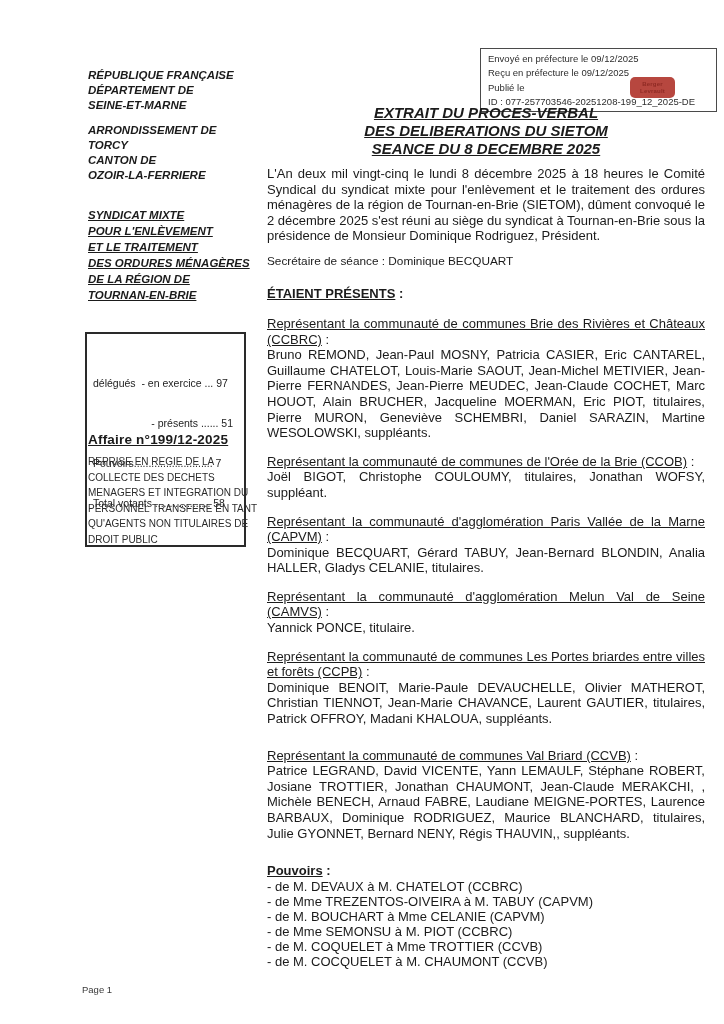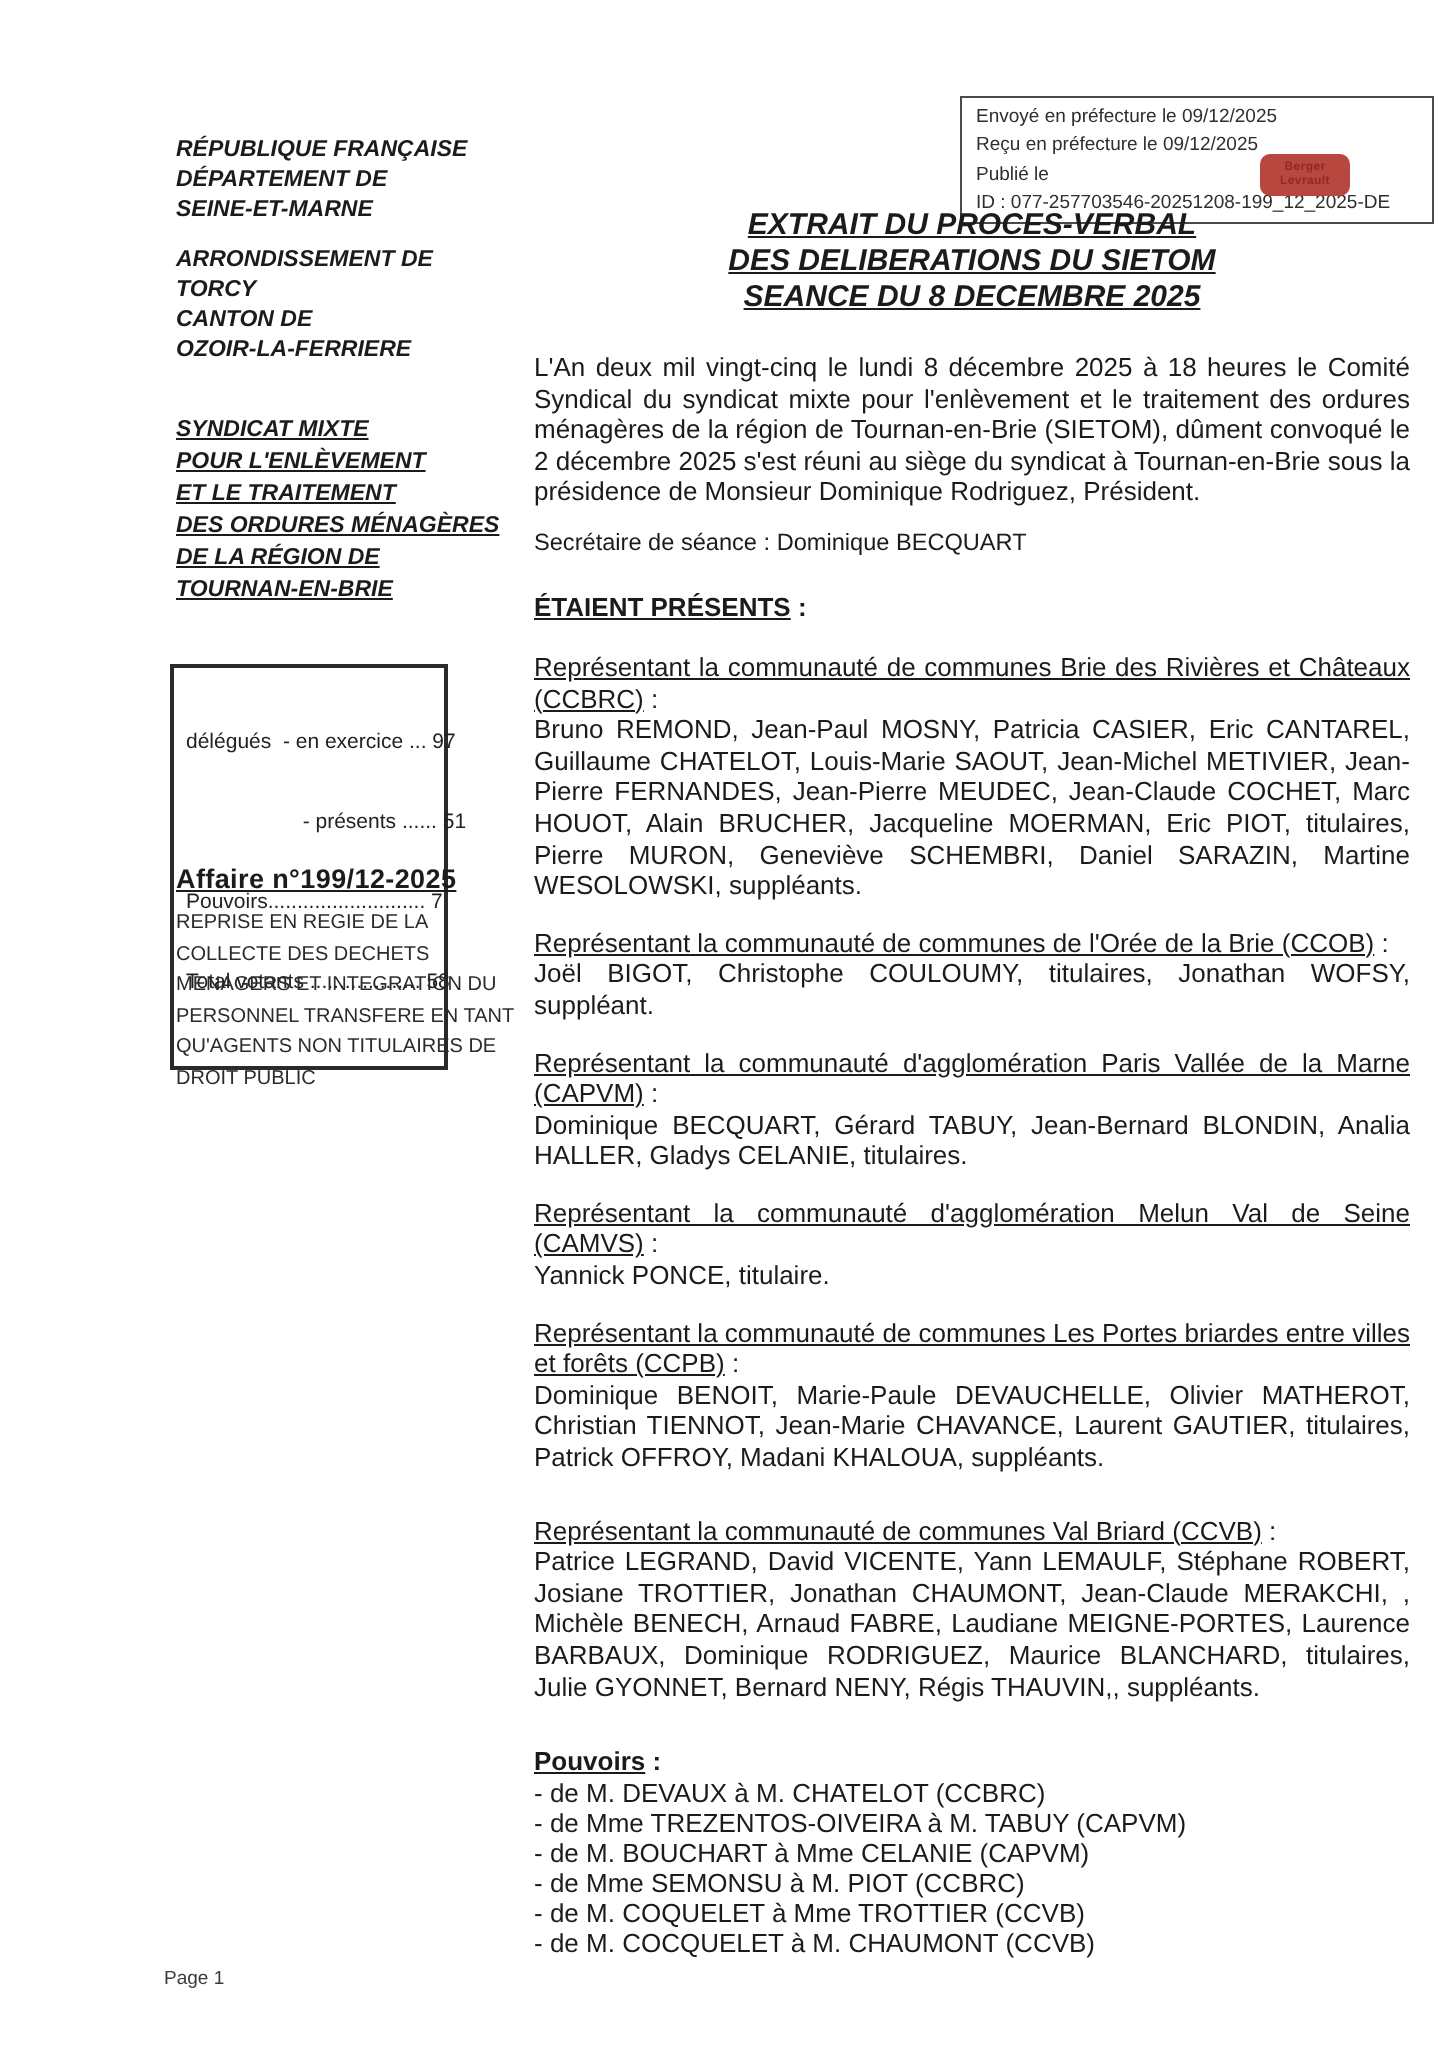--- a/index.html
+++ b/index.html
@@ -25,32 +25,32 @@
   }
 
   
   .left-col { position:absolute; left:88px; top:68px; width:165px; }
   .lc-block { font-weight:bold; font-style:italic; font-size:11.5px; line-height:15px; }
   .lc-block.district { margin-top:10px; }
   .lc-block.syndicat { margin-top:24px; line-height:16px; }
   .lc-block.syndicat div { text-decoration:underline; }
 
   .stats-box {
-    position:absolute; left:85px; top:332px; width:139px;
-    border:2px solid #2a2a2a; padding:4px 6px 7px;
+    position:absolute; left:85px; top:332px; width:161px;
+    border:2px solid #2a2a2a; padding:16px 6px 7px;
     font-size:10.5px; line-height:13.4px; white-space:pre; color:#222;
   }
 
   .affaire { position:absolute; left:88px; top:418px; width:176px;margin-top:14px; }
   .affaire-title { font-weight:bold; font-size:13.5px; text-decoration:underline; letter-spacing:.2px; }
   .affaire-desc { margin-top:7px; font-size:10px; line-height:15.6px; color:#2b2b2b; }
 
   
   .main-col { position:absolute; left:267px; top:104px; width:438px; font-size:13px; line-height:15.6px; }
-  .doc-title { text-align:center; font-weight:bold; font-style:italic; font-size:15px; line-height:18px; margin-bottom:18px; }
+  .doc-title { text-align:center; font-weight:bold; font-style:italic; font-size:15px; line-height:18px; margin-bottom:8px; }
   .doc-title div span { text-decoration:underline; }
   .intro { text-align:justify; margin-bottom:10px; }
   .secretary { font-size:11.8px; line-height:14px; margin-bottom:18px; }
   .presents { font-weight:bold; font-size:13px; line-height:16px; margin-bottom:14px; }
   .u { text-decoration:underline; }
   .group { margin-bottom:13px; }
   .group-heading { text-align:justify; }
   .members { text-align:justify; }
   .group.g5 { margin-bottom:21px; }
   .group.g6 { margin-bottom:22px; }

